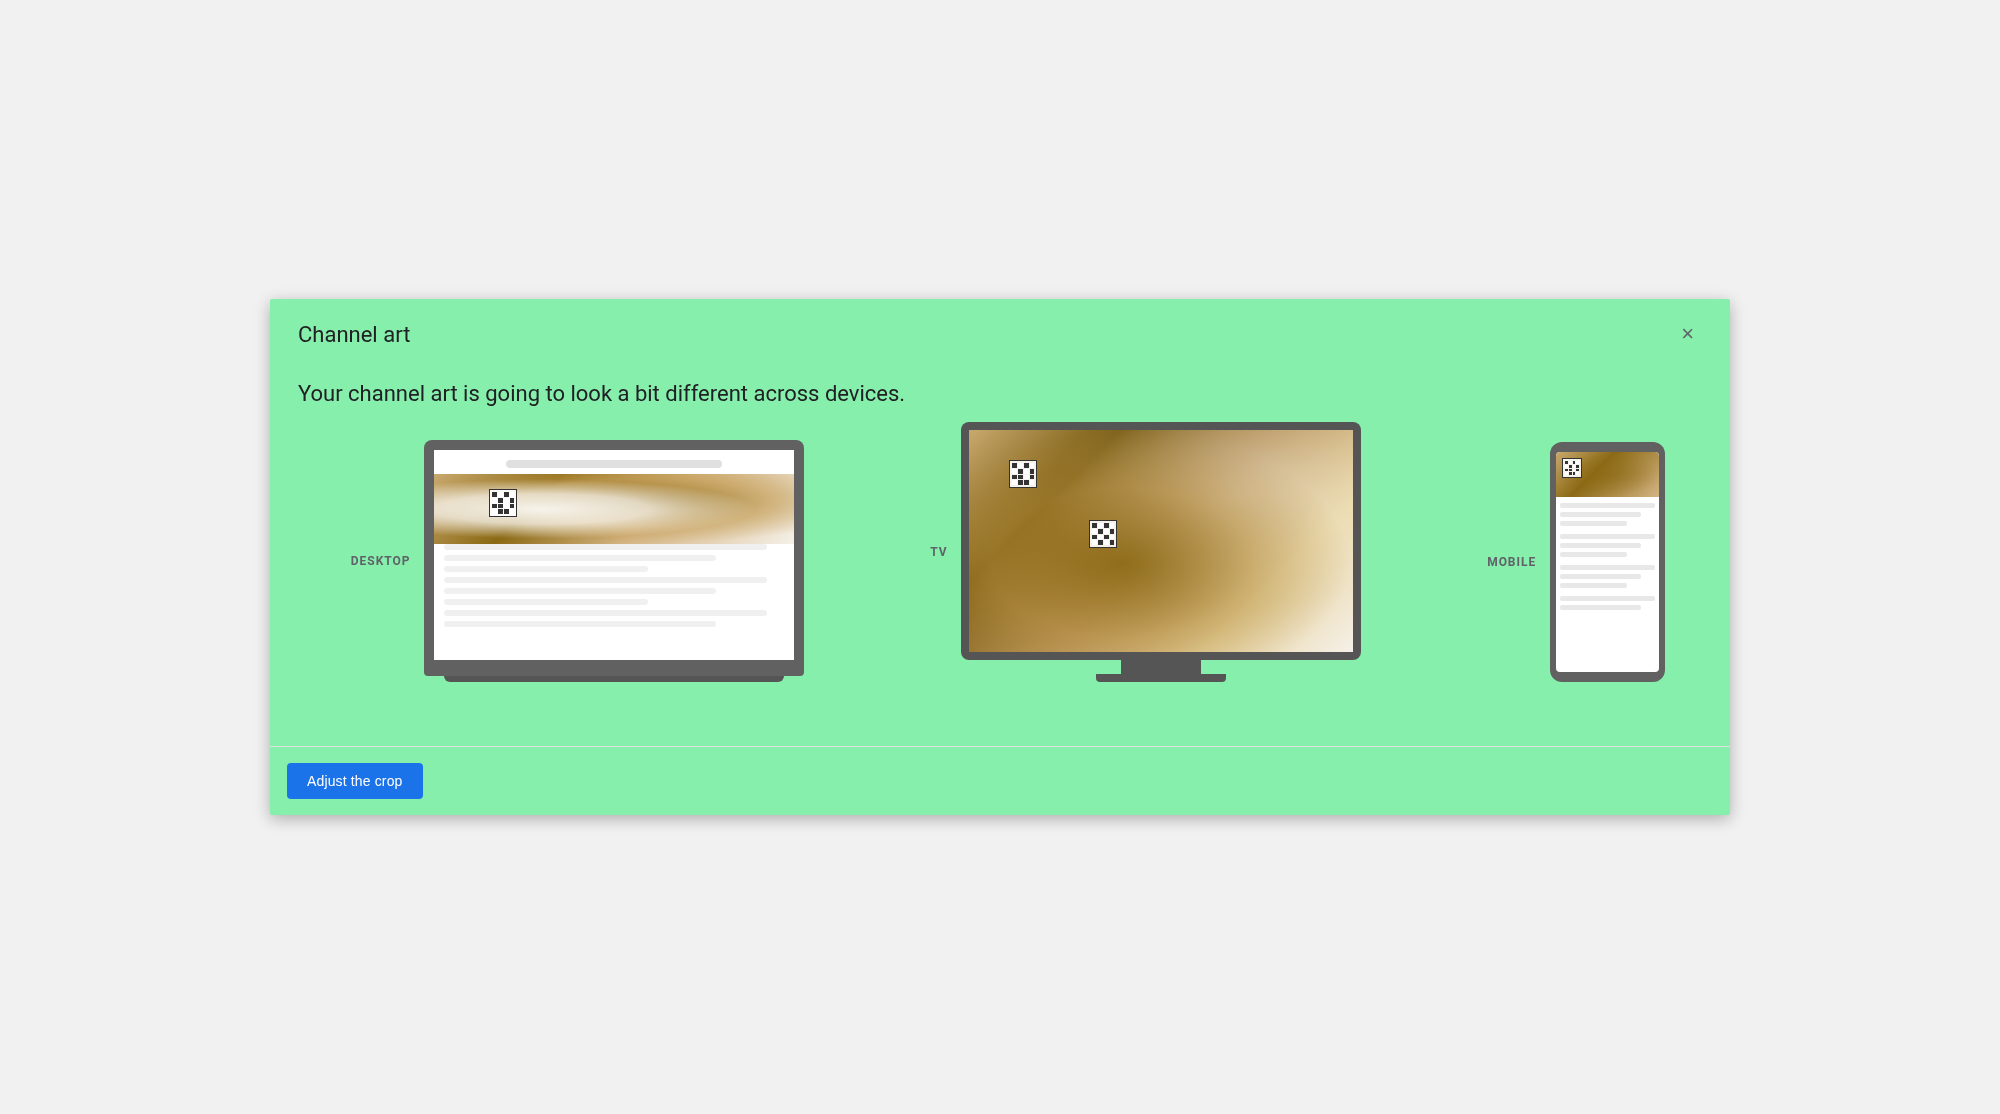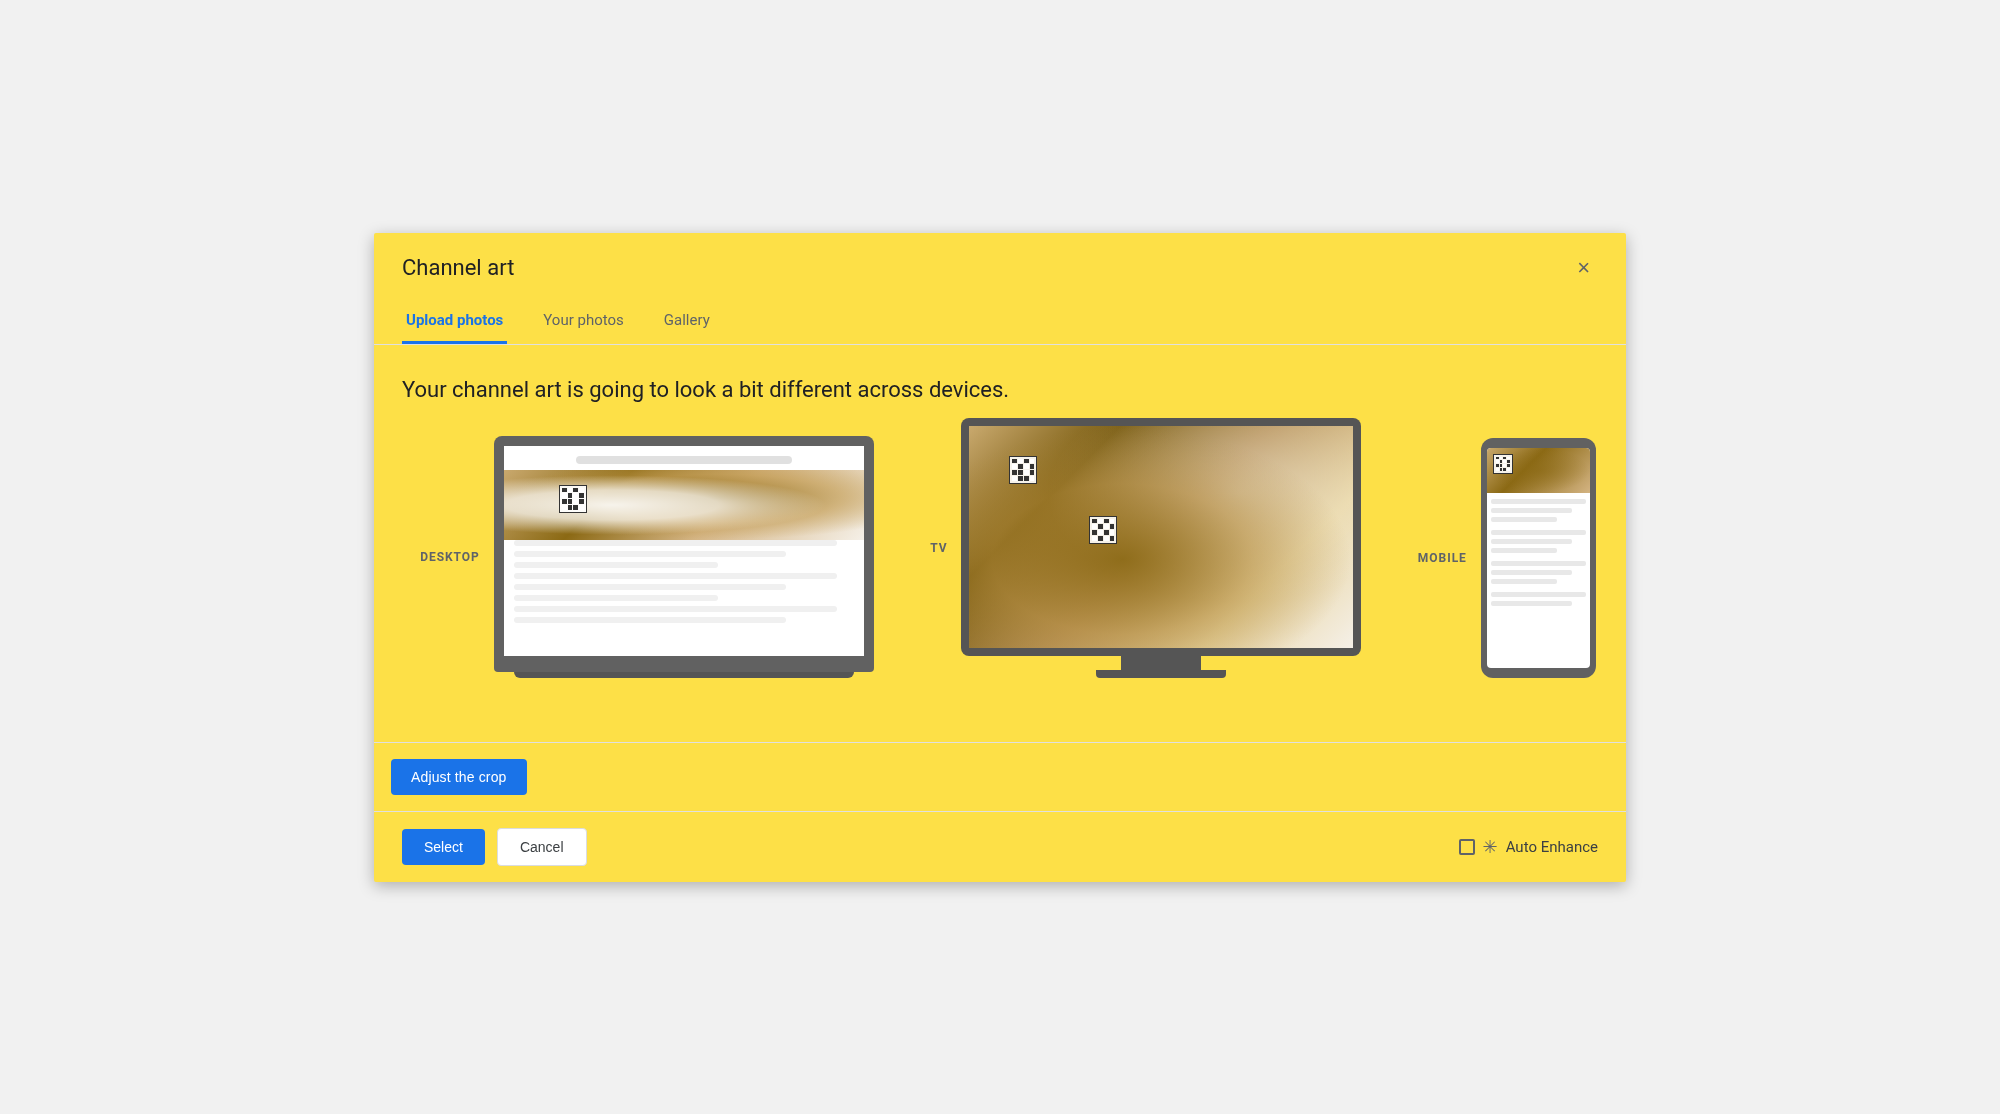--- a/index.html
+++ b/index.html
@@ -5,22 +5,22 @@
     * { box-sizing: border-box; margin: 0; padding: 0; }
     body {
       font-family: 'Roboto', Arial, sans-serif;
       background: #f1f1f1;
       display: flex;
       justify-content: center;
       align-items: center;
       min-height: 100vh;
     }
     .dialog {
-      background: #fde047;
-      width: 1252px;
+      background: #86efac;
+      width: 1460px;
       max-width: 100%;
       border-radius: 2px;
       box-shadow: 0 4px 16px rgba(0,0,0,0.28);
       overflow: hidden;
       position: relative;
     }
     .dialog-header {
       display: flex;
       align-items: center;
       justify-content: space-between;
@@ -334,25 +334,20 @@
 </head>
 <body>
 
 <div class="dialog">
 
   <div class="dialog-header">
     <h1 class="dialog-title">Channel art</h1>
     <button class="close-btn">×</button>
   </div>
 
-  <div class="tabs">
-    <div class="tab active">Upload photos</div>
-    <div class="tab">Your photos</div>
-    <div class="tab">Gallery</div>
-  </div>
 
   <div class="dialog-body">
     <p class="main-heading">Your channel art is going to look a bit different across devices.</p>
 
     <div class="devices-row">
 
       <div class="device-wrapper">
         <span class="device-label">DESKTOP</span>
         <div class="laptop">
           <div class="laptop-screen-outer">
@@ -496,24 +491,13 @@
         </div>
       </div>
 
     </div>
   </div>
 
   <div class="action-bar-top">
     <button class="adjust-btn">Adjust the crop</button>
   </div>
 
-  <div class="action-bar-bottom">
-    <div class="action-left">
-      <button class="select-btn">Select</button>
-      <button class="cancel-btn">Cancel</button>
-    </div>
-    <label class="auto-enhance">
-      <div class="auto-enhance-checkbox"></div>
-      <span class="auto-enhance-icon">✳</span>
-      <span>Auto Enhance</span>
-    </label>
-  </div>
 </div>
 
 </body></html>

